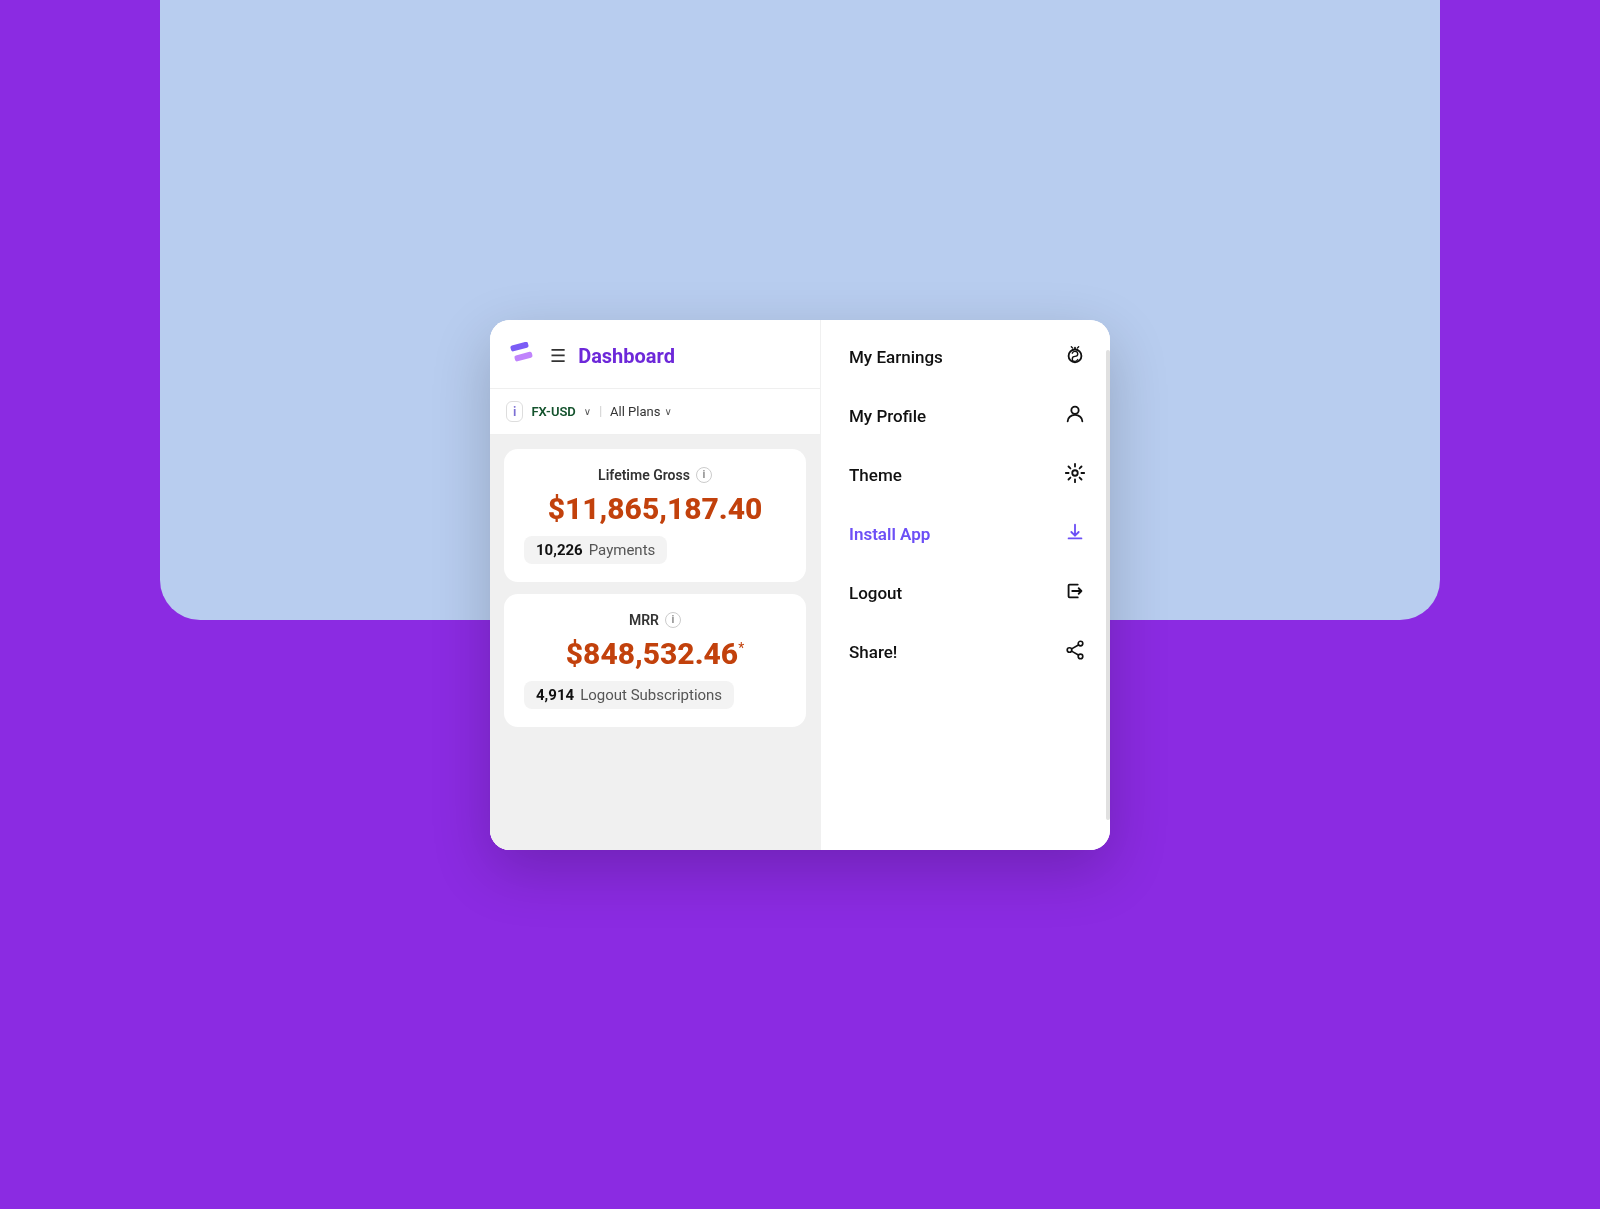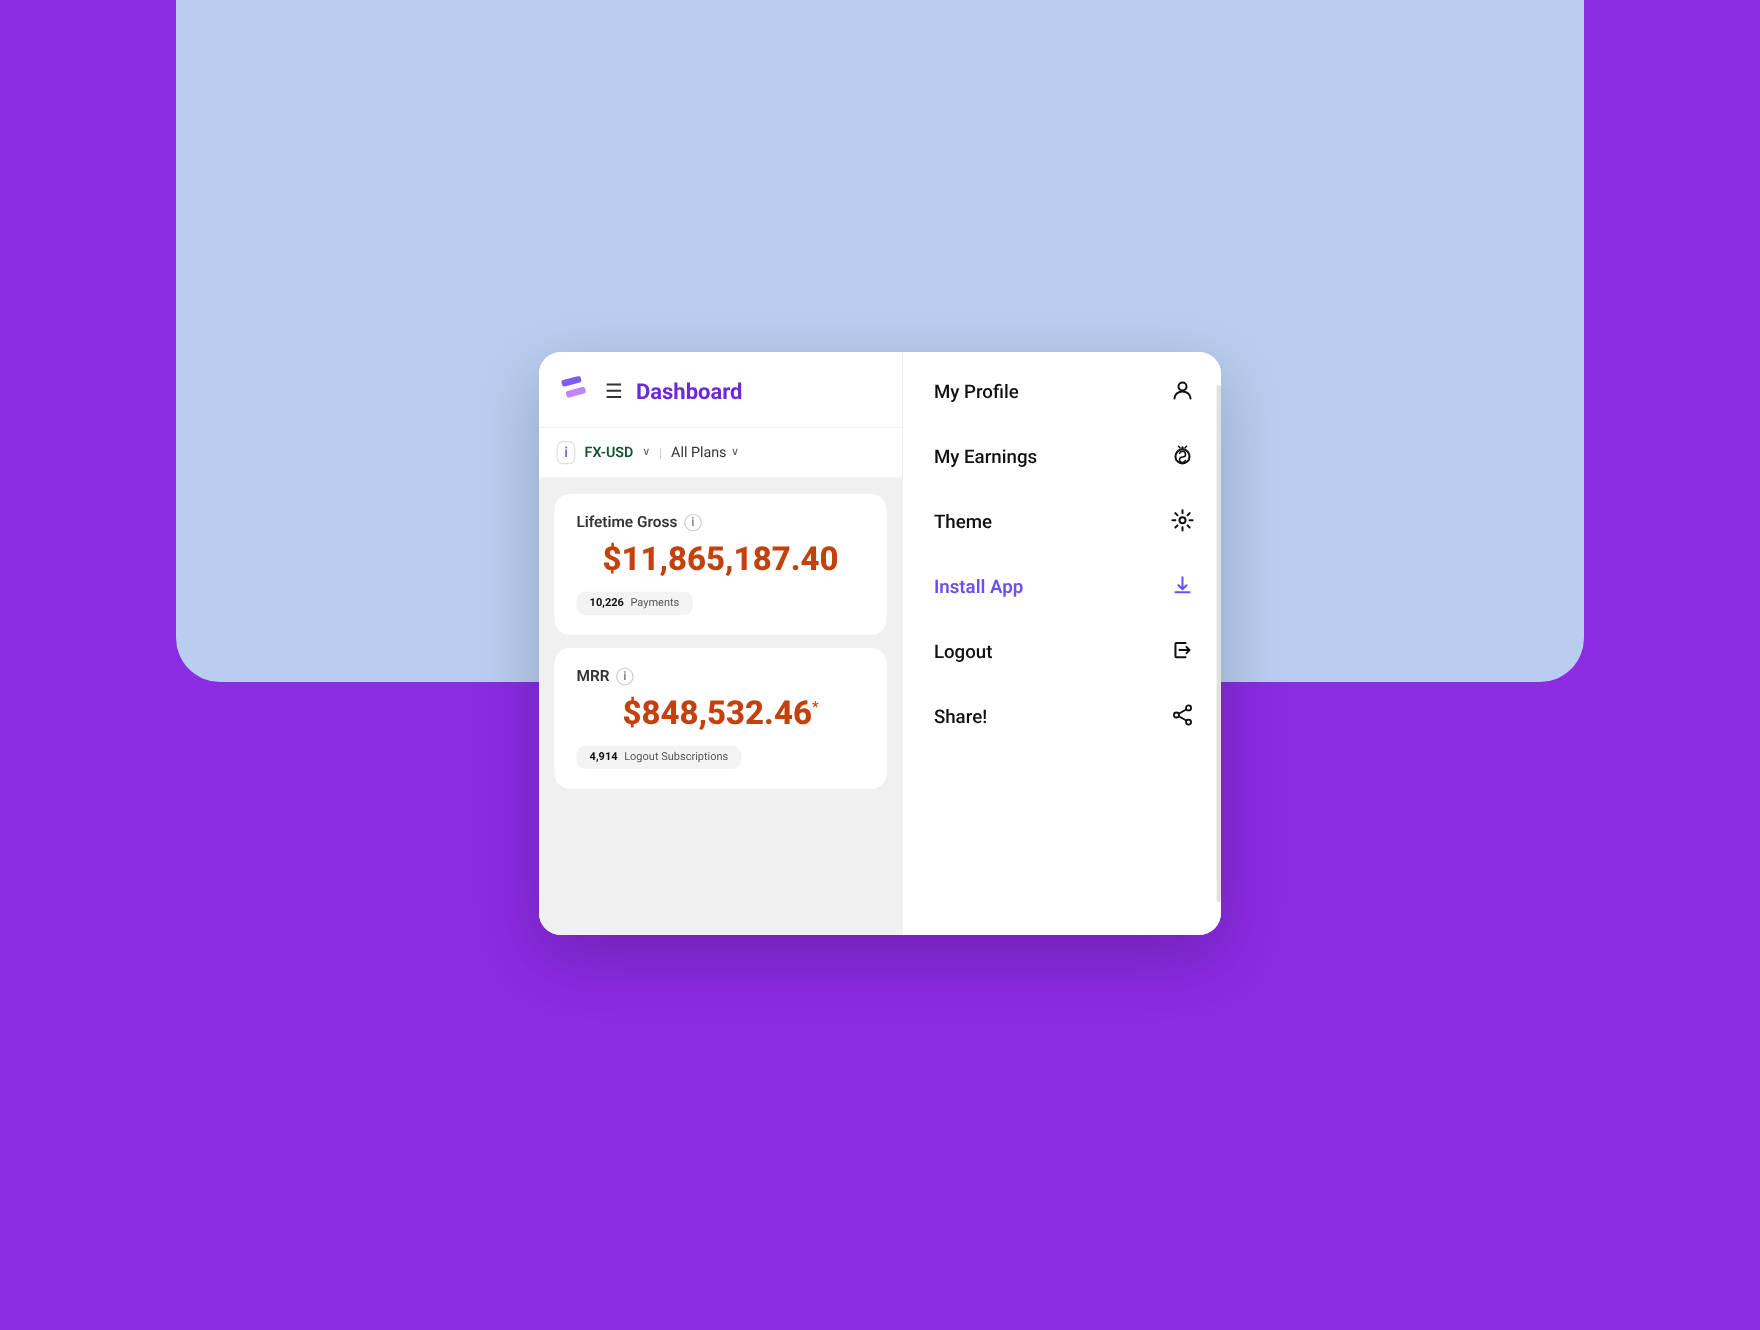--- a/index.html
+++ b/index.html
@@ -138,20 +138,21 @@
     }
 
     .stat-label {
       font-size: 14px;
       font-weight: 600;
       color: #333;
       display: flex;
       align-items: center;
       gap: 6px;
       margin-bottom: 8px;
+      justify-content: center;
     }
 
     .stat-info-icon {
       font-size: 11px;
       color: #888;
       border: 1px solid #ccc;
       border-radius: 50%;
       width: 16px;
       height: 16px;
       display: inline-flex;
@@ -169,21 +170,21 @@
       text-align: center;
     }
 
     .stat-sub {
       display: inline-flex;
       align-items: center;
       gap: 6px;
       background: #f3f3f3;
       border-radius: 8px;
       padding: 5px 12px;
-      font-size: 10px;
+      font-size: 15px;
       color: #555;
     }
 
     .stat-sub-count {
       font-weight: 700;
       color: #111;
     }
 
     .stat-asterisk {
       font-size: 14px;
@@ -299,42 +300,42 @@
           <span class="stat-sub-count">4,914</span>
           <span>Logout Subscriptions</span>
         </div>
       </div>
     </div>
   </div>
 
   <div class="right-panel">
 
     <div class="menu-item">
-      <span class="menu-item-label">My Profile</span>
-      <span class="menu-item-icon">
-        <svg width="22" height="22" viewBox="0 0 24 24" fill="none" xmlns="http://www.w3.org/2000/svg">
-          <circle cx="12" cy="8" r="4" stroke="#111" stroke-width="2"></circle>
-          <path d="M4 20c0-4 3.6-7 8-7s8 3 8 7" stroke="#111" stroke-width="2" stroke-linecap="round"></path>
-        </svg>
-      </span>
-    </div>
-
-    <div class="menu-item">
       <span class="menu-item-label">My Earnings</span>
       <span class="menu-item-icon">
         <svg width="22" height="22" viewBox="0 0 24 24" fill="none" xmlns="http://www.w3.org/2000/svg">
           <circle cx="12" cy="13" r="7" stroke="#111" stroke-width="2"></circle>
           <path d="M9 10s1-2 3-2 3 1.5 3 3-1.5 2.5-3 2.5-3 1-3 3 1.5 2.5 3 2.5 3-2 3-2" stroke="#111" stroke-width="1.5" stroke-linecap="round"></path>
           <path d="M12 5V4" stroke="#111" stroke-width="2" stroke-linecap="round"></path>
           <path d="M8 3l1.5 1.5" stroke="#111" stroke-width="1.5" stroke-linecap="round"></path>
           <path d="M16 3l-1.5 1.5" stroke="#111" stroke-width="1.5" stroke-linecap="round"></path>
         </svg>
       </span>
     </div>
 
+    <div class="menu-item">
+      <span class="menu-item-label">My Profile</span>
+      <span class="menu-item-icon">
+        <svg width="22" height="22" viewBox="0 0 24 24" fill="none" xmlns="http://www.w3.org/2000/svg">
+          <circle cx="12" cy="8" r="4" stroke="#111" stroke-width="2"></circle>
+          <path d="M4 20c0-4 3.6-7 8-7s8 3 8 7" stroke="#111" stroke-width="2" stroke-linecap="round"></path>
+        </svg>
+      </span>
+    </div>
+
 
     <div class="menu-item">
       <span class="menu-item-label">Theme</span>
       <span class="menu-item-icon">
         <svg width="22" height="22" viewBox="0 0 24 24" fill="none" xmlns="http://www.w3.org/2000/svg">
           <circle cx="12" cy="12" r="3" stroke="#111" stroke-width="2"></circle>
           <path d="M12 2v3M12 19v3M2 12h3M19 12h3M4.9 4.9l2.1 2.1M17 17l2.1 2.1M4.9 19.1l2.1-2.1M17 7l2.1-2.1" stroke="#111" stroke-width="2" stroke-linecap="round"></path>
         </svg>
       </span>
     </div>

